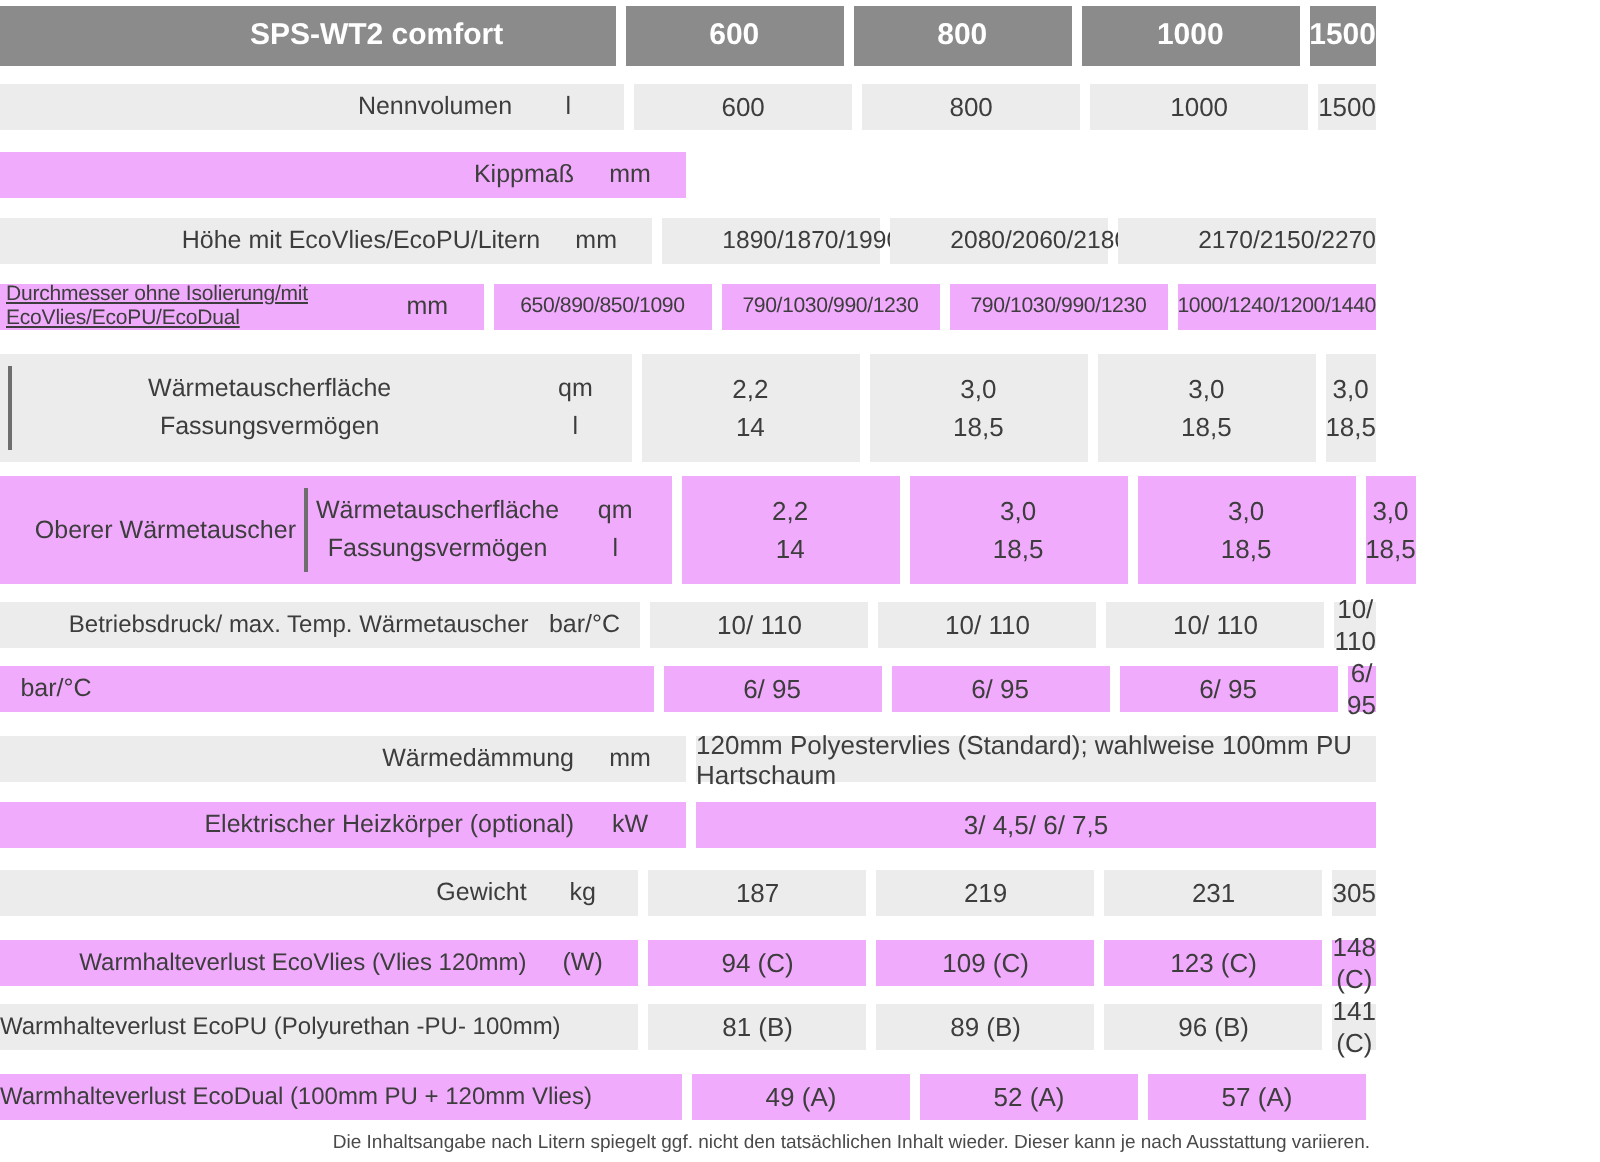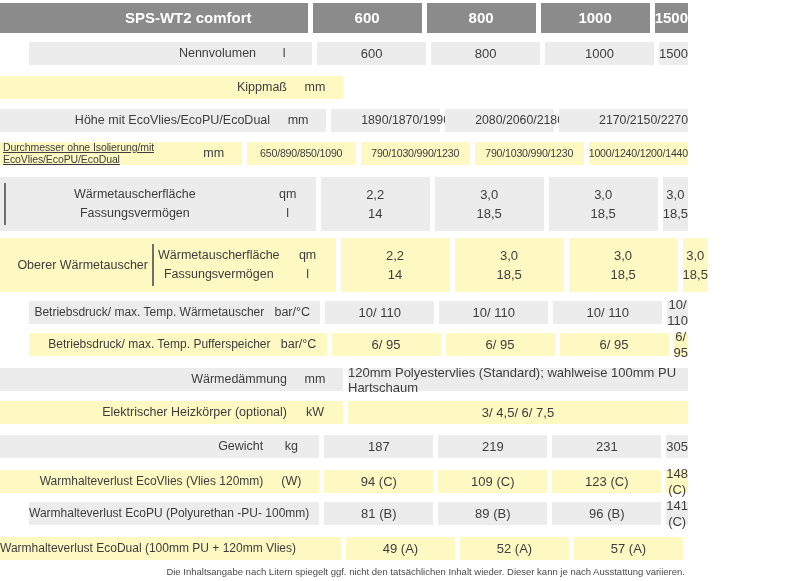--- a/index.html
+++ b/index.html
@@ -8,42 +8,42 @@
     width: 800px; height: 581px;
     font-family: "Liberation Sans", "DejaVu Sans", sans-serif;
     color: #3d3d3d;
     overflow: hidden;
   }
   .spec-table { width: 688px; }
 
   .row { display: flex; height: 23px; margin-top: 10px; }
   .row.header-row { height: 30px; margin-top: 3px; }
   .row.h2 { height: 54px; } .mt7 { margin-top: 7px; }
-  .mt9 { margin-top: 9px; margin-left: 29px; } .mt10 { margin-top: 10px; } .mt11 { margin-top: 11px; }
+  .mt9 { margin-top: 9px; } .mt10 { margin-top: 10px; } .mt11 { margin-top: 11px; }
   .mt12 { margin-top: 12px; }
 
   .label-cell { width: 343px; display: flex; align-items: center; }
   .lbl { flex: 1; text-align: right; font-size: 12.5px; line-height: 1.1; }
   .unit { width: 56px; text-align: center; font-size: 12.5px; line-height: 1.1; }
   .vals { flex: 1; display: flex; margin-left: 5px; }
   .cell {
     width: 109px; margin-right: 5px;
     display: flex; flex-direction: column;
     align-items: center; justify-content: center;
     font-size: 13px; line-height: 1.2; text-align: center;
   }
   .cell:last-child { margin-right: 0; width: auto; flex: 1; }
   .merged-cell {
     flex: 1; display: flex; align-items: center; justify-content: center;
     font-size: 13px;
   }
 
   
   .light .label-cell, .light .cell, .light .merged-cell { background: #ececec; }
-  .dark  .label-cell, .dark  .cell, .dark  .merged-cell { background: #fef9c3; }
+  .dark  .label-cell, .dark  .cell, .dark  .merged-cell { background: #f0abfc; }
   .header-row .label-cell, .header-row .cell { background: #8b8b8b; color: #ffffff; }
   .header-row .lbl { font-size: 15px; font-weight: bold; }
   .header-row .cell { font-size: 15px; font-weight: bold; }
 
   
   .main-lbl { width: 148px; text-align: right; font-size: 12.5px; line-height: 1.15; }
   .divider { width: 2px; height: 42px; background: #6e6e6e; margin: 0 4px; flex: none; }
   .sub-lbls { flex: 1; text-align: center; font-size: 12.5px; line-height: 19px; }
   .unit.two-line { line-height: 19px; }
   .cell .vline { line-height: 19px; }
@@ -93,21 +93,21 @@
 
   <div class="row dark mt11">
     <div class="label-cell">
       <div class="lbl">Kippmaß</div>
       <div class="unit">mm</div>
     </div>
   </div>
 
   <div class="row light slim mt10">
     <div class="label-cell">
-      <div class="lbl">Höhe mit EcoVlies/EcoPU/EcoDual</div>
+      <div class="lbl">Höhe mit EcoVlies/EcoPU/Litern</div>
       <div class="unit">mm</div>
     </div>
     <div class="vals">
       <div class="cell">1890/1870/1990</div>
       <div class="cell">2080/2060/2180</div>
       <div class="cell">2170/2150/2270</div>
     </div>
   </div>
 
   <div class="row dark small-row mt10">
@@ -196,21 +196,20 @@
     <div class="vals">
       <div class="cell">10/ 110</div>
       <div class="cell">10/ 110</div>
       <div class="cell">10/ 110</div>
       <div class="cell">10/ 110</div>
     </div>
   </div>
 
   <div class="row dark fs12 mt9">
     <div class="label-cell">
-      <div class="lbl">Betriebsdruck/ max. Temp. Pufferspeicher</div>
       <div class="unit">bar/°C</div>
     </div>
     <div class="vals">
       <div class="cell">6/ 95</div>
       <div class="cell">6/ 95</div>
       <div class="cell">6/ 95</div>
       <div class="cell">6/ 95</div>
     </div>
   </div>
 

